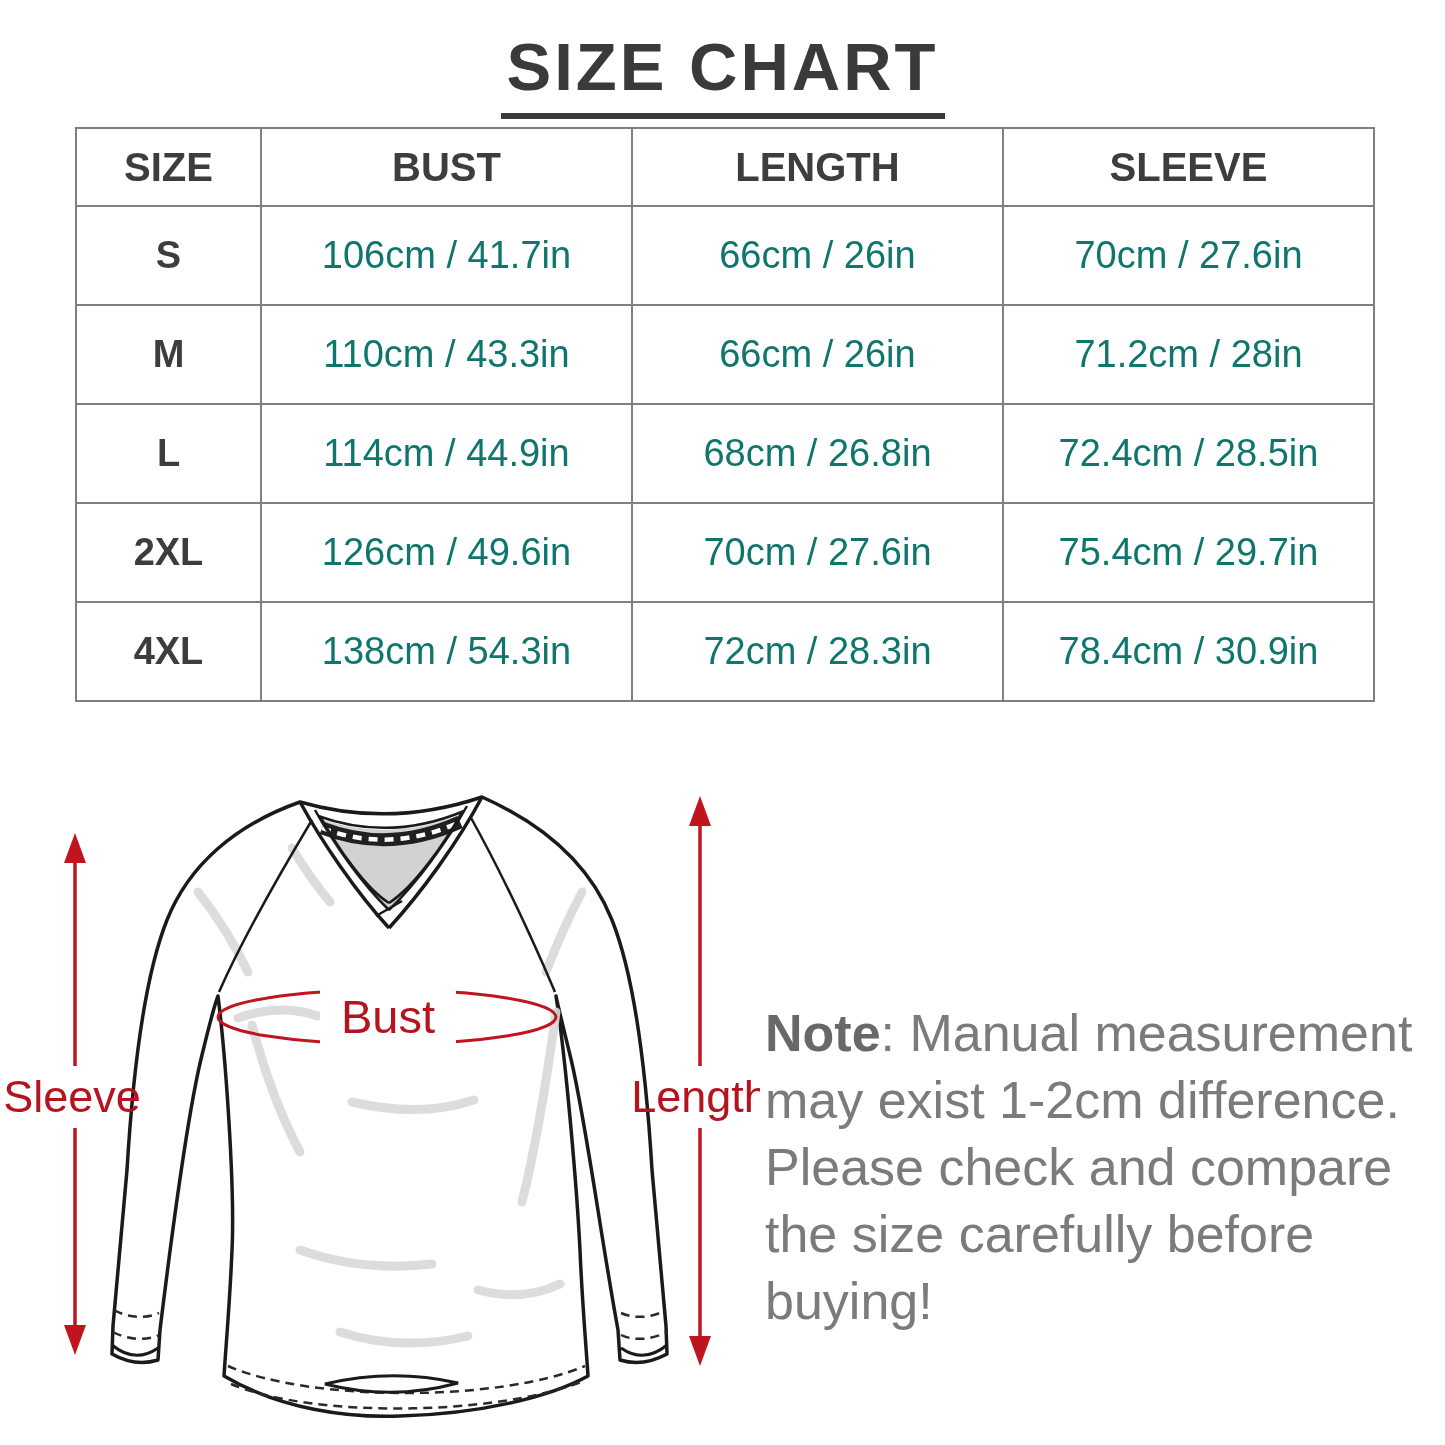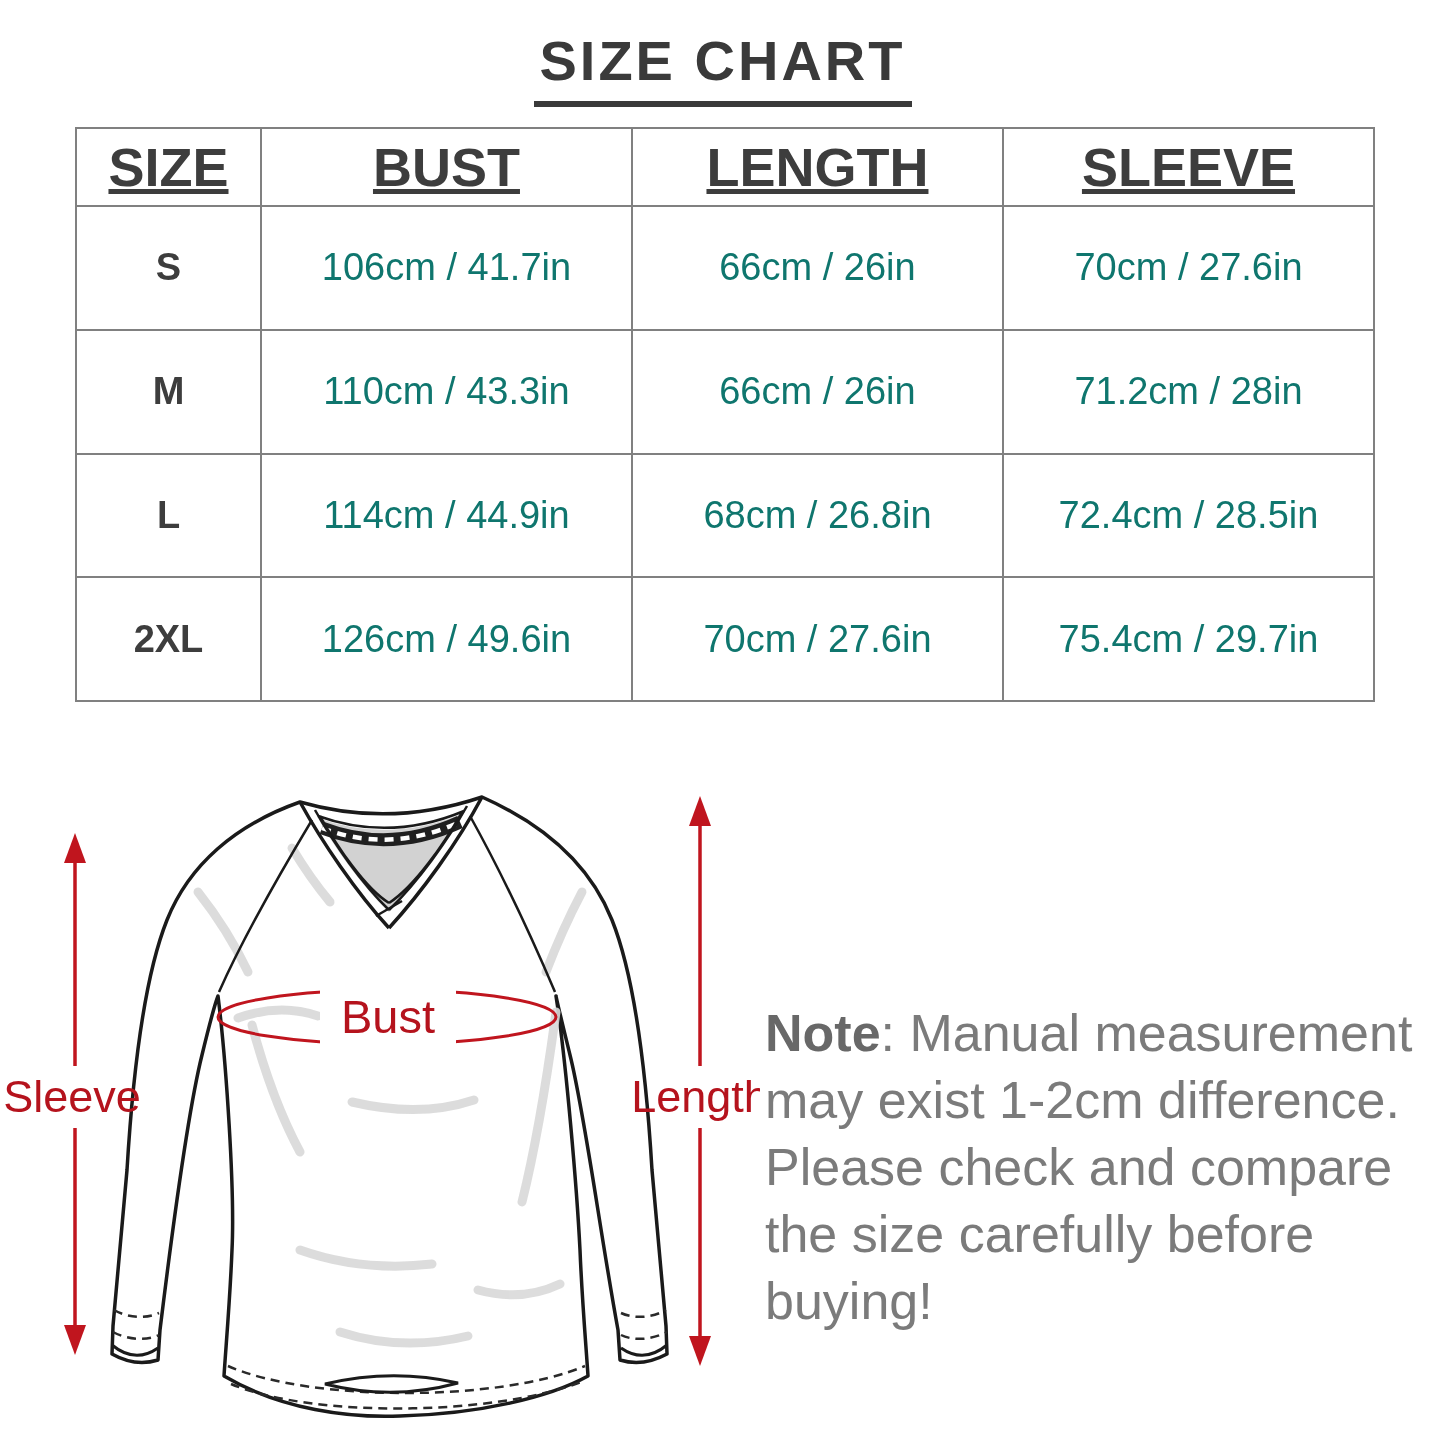--- a/index.html
+++ b/index.html
@@ -1,27 +1,27 @@
 <!DOCTYPE html>
 <html><head>
 <meta charset="utf-8">
 <style>
   html,body{margin:0;padding:0;background:#ffffff;}
   #page{position:relative;width:1445px;height:1445px;background:#ffffff;overflow:hidden;
         font-family:"Liberation Sans", sans-serif;}
   
   #title-wrap{position:absolute;top:28px;left:0;width:100%;text-align:center;}
-  #title{display:inline-block;font-size:56px;font-weight:bold;color:#3a3a3a;
+  #title{display:inline-block;font-size:67px;font-weight:bold;color:#3a3a3a;
          letter-spacing:3px;border-bottom:6px solid #3a3a3a;padding:0 6px 8px 6px;}
   
   #size-table{position:absolute;left:75px;top:127px;width:1300px;height:575px;
               border-collapse:collapse;table-layout:fixed;}
   #size-table th,#size-table td{border:2px solid #808080;text-align:center;vertical-align:middle;
               padding:0;}
-  #size-table th{font-size:54px;font-weight:bold;color:#3d3d3d;height:76px;text-decoration:underline;}
+  #size-table th{font-size:40px;font-weight:bold;color:#3d3d3d;height:76px;}
   #size-table td{font-size:38px;color:#0f766e;height:62px;}
   #size-table td.size-col{font-weight:bold;color:#3d3d3d;}
   col.c-size{width:14.25%;} col.c-oth{width:28.58%;}
   
   #note{position:absolute;left:765px;top:948px;width:680px;font-size:52px;
         line-height:67px;color:#7b7b7b;}
   #note b{color:#686868;font-weight:bold;}
   
   #diagram{position:absolute;left:0;top:770px;width:760px;height:675px;}
   text.red-label{font-size:45px;fill:#b5131d;font-family:"Liberation Sans",sans-serif;}
@@ -74,20 +74,26 @@
 
 
     <tr>
       <td class="size-col">2XL</td>
       <td>126cm / 49.6in</td>
       <td>70cm / 27.6in</td>
       <td>75.4cm / 29.7in</td>
     </tr>
 
 
+    <tr>
+      <td class="size-col">4XL</td>
+      <td>138cm / 54.3in</td>
+      <td>72cm / 28.3in</td>
+      <td>78.4cm / 30.9in</td>
+    </tr>
 
   </tbody>
   </table>
 
   <svg id="diagram" viewBox="0 0 760 675" xmlns="http://www.w3.org/2000/svg">
 
     <path d="M300,32 Q390,58 482,27
          C545,55 590,95 612,150 C634,205 646,300 652,400 C658,470 663,520 666,556 L667,584
          Q643,597 620,590 L618,560
          C600,462 585,345 570,285 C562,252 558,236 556,226

